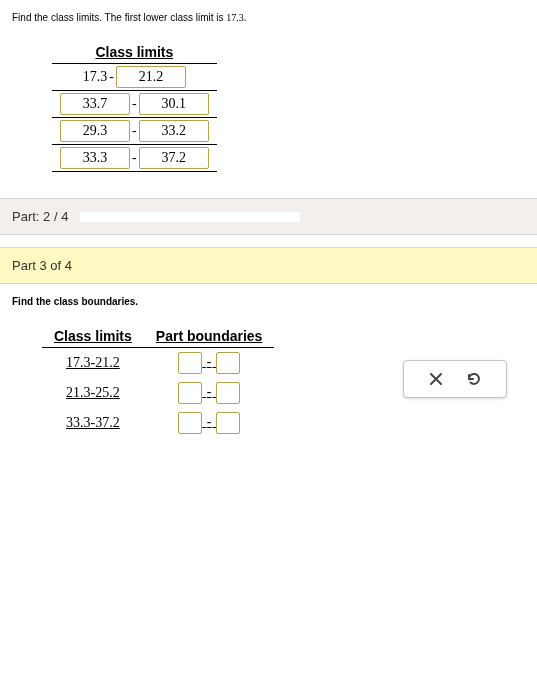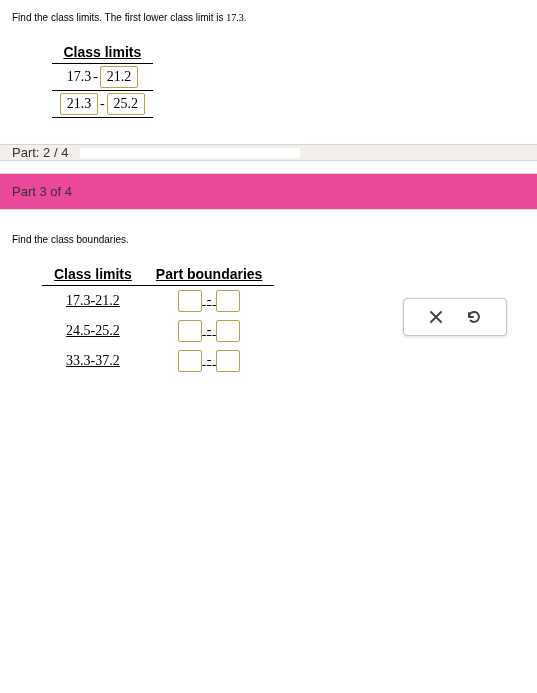--- a/index.html
+++ b/index.html
@@ -35,33 +35,33 @@
   .limit-pair {
     display: inline-flex;
     align-items: center;
     gap: 1px;
   }
   .box-filled {
     display: inline-block;
     min-width: 36px;
     border: 1px solid #b5a24a;
     border-radius: 2px;
-    padding: 2px 0;
+    padding: 2px 16px;
     background: #fff;
     font-family: Georgia, serif;
     text-align: center;
   }
   .sep { padding: 0 1px; font-family: Georgia, serif; }
 
   .progress-bar-row {
     margin: 26px -12px 0 -12px;
     background: #f2efec;
     border-top: 1px solid #d8d6d3;
     border-bottom: 1px solid #d8d6d3;
-    padding: 0 12px;
+    padding: 10px 12px;
     display: flex;
     align-items: center;
     gap: 12px;
     font-size: 13px;
     color: #333;
   }
   .progress-track {
     width: 220px; height: 10px;
     background: #fff;
     border-radius: 0;
@@ -69,21 +69,21 @@
     display: inline-block;
   }
   .progress-fill {
     height: 100%;
     background: #b78a3b;
     width: 50%;
   }
 
   .part-header {
     margin: 12px -12px 0 -12px;
-    background: #ec4899;
+    background: #fef9c3;
     border-top: 1px solid #d8d6d3;
     border-bottom: 1px solid #d8d6d3;
     padding: 10px 12px;
     font-size: 13px;
     color: #333;
   }
 
   .tbl2 {
     margin-left: 30px;
     text-align: center;
@@ -145,59 +145,77 @@
     <span class="limit-pair">
       <span class="num">17.3</span>
       <span class="sep">-</span>
       <span class="box-filled">21.2</span>
     </span>
   </td>
       </tr>
   <tr>
         <td class="row">
     <span class="limit-pair">
-      <span class="box-filled">21.3</span>
-      <span class="sep">-</span>
-      <span class="box-filled">25.2</span>
+      <span class="box-filled">33.7</span>
+      <span class="sep">-</span>
+      <span class="box-filled">30.1</span>
+    </span>
+  </td>
+      </tr>
+  <tr>
+        <td class="row">
+    <span class="limit-pair">
+      <span class="box-filled">29.3</span>
+      <span class="sep">-</span>
+      <span class="box-filled">33.2</span>
+    </span>
+  </td>
+      </tr>
+  <tr>
+        <td class="row">
+    <span class="limit-pair">
+      <span class="box-filled">33.3</span>
+      <span class="sep">-</span>
+      <span class="box-filled">37.2</span>
     </span>
   </td>
       </tr>
 </tbody>
   </table>
 
 <div class="progress-bar-row">
   <span>
     <span>Part: </span><span>2</span><span> / </span><span>4</span>
   </span>
   <span class="progress-track">
     <span class="progress-fill"></span>
   </span>
 </div>
 
 <div class="part-header">Part 3 of 4</div>
 
 <div class="rel">
-  <div class="problem-text" style="margin-top:24px;">Find the class boundaries.</div>
+  <div class="problem-text" style="margin-top:12px;font-weight:bold;">Find the class boundaries.</div>
 
   <table class="tbl2">
     <tbody>
         <tr>
       <th>Class limits</th>
       <th>Part boundaries</th>
     </tr>
     <tr>
       <td>17.3-21.2</td>
       <td>
         <span class="box-empty"></span>
         <span class="sep">-</span>
         <span class="box-empty"></span>
       </td>
     </tr>
     <tr>
-      <td>24.5-25.2</td>
+      <td>21.3-25.2</td>
       <td>
         <span class="box-empty"></span>
         <span class="sep">-</span>
         <span class="box-empty"></span>
       </td>
     </tr>
     <tr>
       <td>33.3-37.2</td>
       <td>
         <span class="box-empty"></span>

